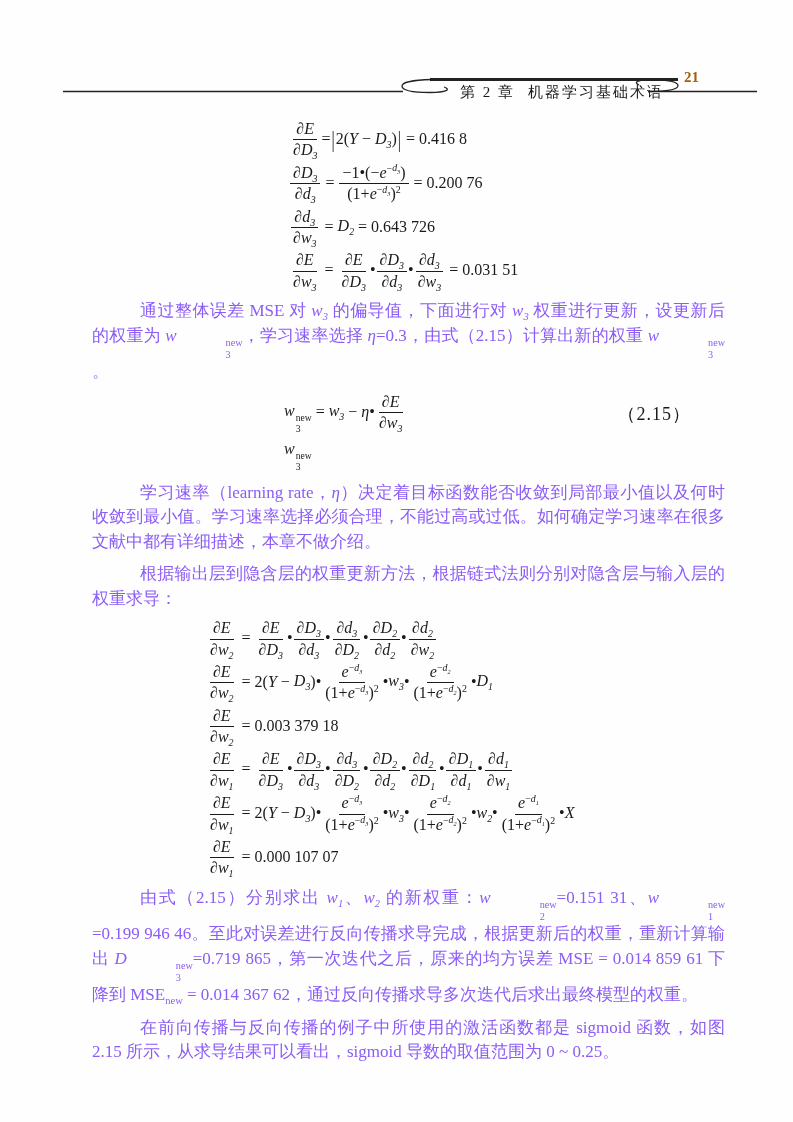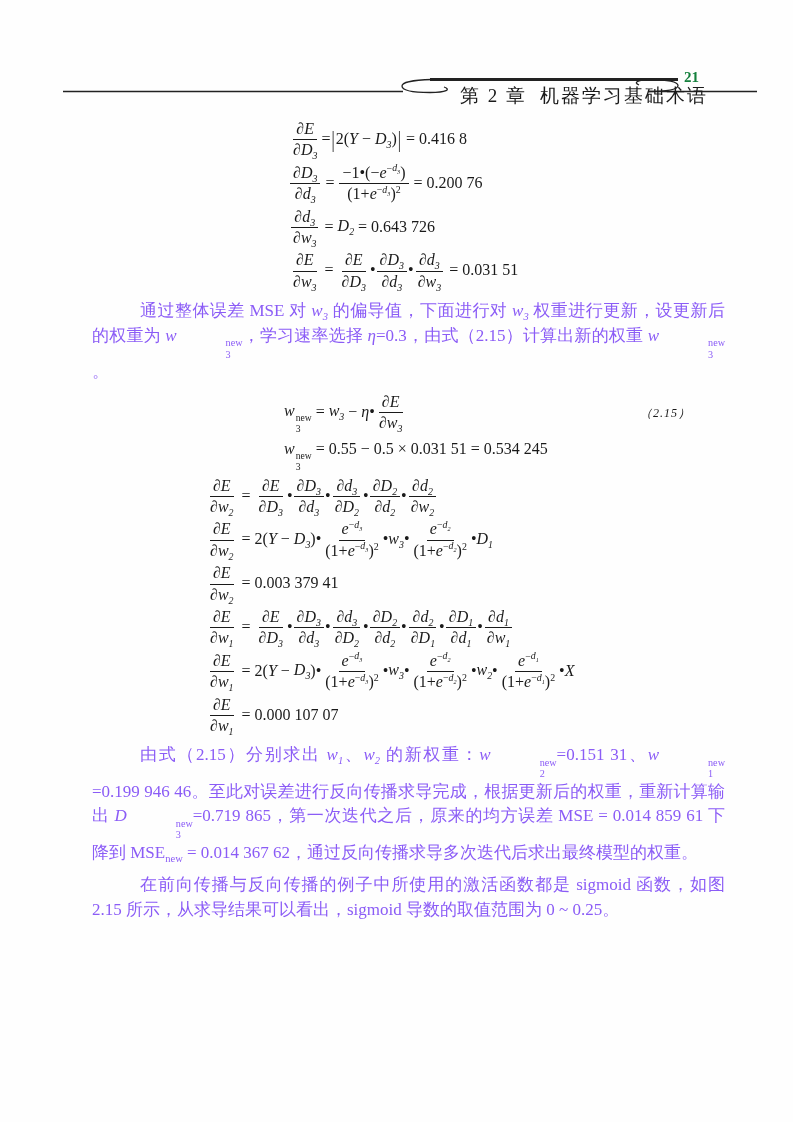--- a/index.html
+++ b/index.html
@@ -5,43 +5,43 @@
   html,body{margin:0;padding:0;background:#ffffff;}
   .page{
     width:793px;height:1122px;background:#fefefe;position:relative;
     font-family:"Liberation Serif","DejaVu Serif",serif;color:#1a1a1a;
     overflow:hidden;box-sizing:border-box;padding-top:68px;
   }
   
   .hdr{position:relative;height:40px;width:793px;}
   .hdr svg{position:absolute;left:0;top:0;}
   .hdr-title{
-    position:absolute;left:460px;top:15px;font-size:19px;letter-spacing:2px;
+    position:absolute;left:460px;top:15px;font-size:15px;letter-spacing:2px;
     white-space:nowrap;color:#1a1a1a;
   }
   .hdr-title .ttl{margin-left:13px;}
   .hdr-page{
     position:absolute;left:684px;top:1px;font-size:15px;font-weight:bold;
-    letter-spacing:0;color:#15803d;
+    letter-spacing:0;color:#a16207;
   }
   
   .main{margin:12px 60px 0 84px;}
   .para{
     margin:8px;font-size:17px;line-height:24.5px;text-align:justify;
     text-indent:48px;color:#8b5cf6;
   }
   
   .fblock{font-size:16px;}
   .fline{white-space:nowrap;margin:4px 0;line-height:1.25;}
   .fb1{margin-left:205px;margin-top:2px;margin-bottom:2px;}
   .fb2{margin-left:200px;margin-top:2px;margin-bottom:2px;}
   .fb3{margin-left:122px;margin-top:2px;margin-bottom:2px;}
   .equation{display:flex;align-items:center;font-size:16px;margin:7px 0 3px 0;}
   .eq-main{margin-left:200px;white-space:nowrap;}
-  .eq-label{margin-left:auto;margin-right:42px;font-size:12px;letter-spacing:1px;font-style:italic;}
+  .eq-label{margin-left:auto;margin-right:42px;font-size:18px;letter-spacing:1px;}
   .frac{
     display:inline-flex;flex-direction:column;align-items:center;
     vertical-align:middle;text-align:center;margin:0 1px;
   }
   .fr-n{display:block;padding:0 3px 1px 3px;border-bottom:1.2px solid #1a1a1a;line-height:1.15;}
   .fr-d{display:block;padding:1px 3px 0 3px;line-height:1.15;}
   .mi{font-style:italic;}
   .mr{font-style:normal;}
   .msup,.msub{font-size:0.62em;line-height:0;}
   .ssk{
@@ -120,24 +120,26 @@
             <span class="fr-n"><span class="mi">∂E</span></span>
             <span class="fr-d"><span class="mi">∂w<sub class="msub">3</sub></span></span>
           </span></span>
       <span class="eq-label">（2.15）</span>
     </div>
 
     <div class="fblock fb2">
         <div class="fline"><span class="mi">w<span class="ssk">
               <span class="ssk-s">new</span>
               <span class="ssk-b">3</span>
-            </span></span><span class="mr"> = 0.55 − 0.5 × 0.031 51 = 0.534 245</span></div>
+            </span></span></div>
       </div>
 
-
+    <p class="para"><span class="mr">学习速率（learning rate，</span><span class="mi">η</span><span class="mr">）决定着目标函数能否收敛到局部最小值以及何时收敛到最小值。学习速率选择必须合理，不能过高或过低。如何确定学习速率在很多文献中都有详细描述，本章不做介绍。</span></p>
+
+    <p class="para"><span class="mr">根据输出层到隐含层的权重更新方法，根据链式法则分别对隐含层与输入层的权重求导：</span></p>
 
     <div class="fblock fb3">
         <div class="fline"><span class="frac">
             <span class="fr-n"><span class="mi">∂E</span></span>
             <span class="fr-d"><span class="mi">∂w<sub class="msub">2</sub></span></span>
           </span><span class="mr"> = </span><span class="frac">
             <span class="fr-n"><span class="mi">∂E</span></span>
             <span class="fr-d"><span class="mi">∂D<sub class="msub">3</sub></span></span>
           </span><span class="mr">•</span><span class="frac">
             <span class="fr-n"><span class="mi">∂D<sub class="msub">3</sub></span></span>
@@ -158,21 +160,21 @@
           </span><span class="mr"> = 2(</span><span class="mi">Y</span><span class="mr"> − </span><span class="mi">D<sub class="msub">3</sub></span><span class="mr">)•</span><span class="frac">
             <span class="fr-n"><span class="mi">e<sup class="msup"><span class="mr">−</span><span class="mi">d<sub class="msub">3</sub></span></sup></span></span>
             <span class="fr-d"><span class="mr">(1+</span><span class="mi">e<sup class="msup"><span class="mr">−</span><span class="mi">d<sub class="msub">3</sub></span></sup></span><span class="mr">)<sup class="msup">2</sup></span></span>
           </span><span class="mr">•</span><span class="mi">w<sub class="msub">3</sub></span><span class="mr">•</span><span class="frac">
             <span class="fr-n"><span class="mi">e<sup class="msup"><span class="mr">−</span><span class="mi">d<sub class="msub">2</sub></span></sup></span></span>
             <span class="fr-d"><span class="mr">(1+</span><span class="mi">e<sup class="msup"><span class="mr">−</span><span class="mi">d<sub class="msub">2</sub></span></sup></span><span class="mr">)<sup class="msup">2</sup></span></span>
           </span><span class="mr">•</span><span class="mi">D<sub class="msub">1</sub></span></div>
         <div class="fline"><span class="frac">
             <span class="fr-n"><span class="mi">∂E</span></span>
             <span class="fr-d"><span class="mi">∂w<sub class="msub">2</sub></span></span>
-          </span><span class="mr"> = 0.003 379 41</span></div>
+          </span><span class="mr"> = 0.003 379 18</span></div>
         <div class="fline"><span class="frac">
             <span class="fr-n"><span class="mi">∂E</span></span>
             <span class="fr-d"><span class="mi">∂w<sub class="msub">1</sub></span></span>
           </span><span class="mr"> = </span><span class="frac">
             <span class="fr-n"><span class="mi">∂E</span></span>
             <span class="fr-d"><span class="mi">∂D<sub class="msub">3</sub></span></span>
           </span><span class="mr">•</span><span class="frac">
             <span class="fr-n"><span class="mi">∂D<sub class="msub">3</sub></span></span>
             <span class="fr-d"><span class="mi">∂d<sub class="msub">3</sub></span></span>
           </span><span class="mr">•</span><span class="frac">

